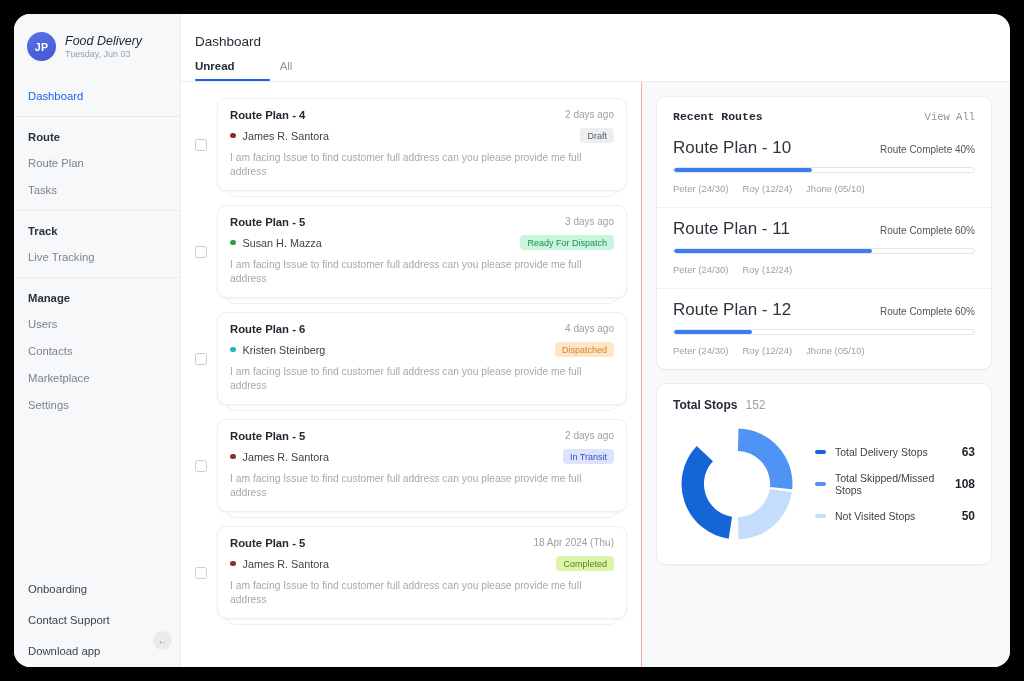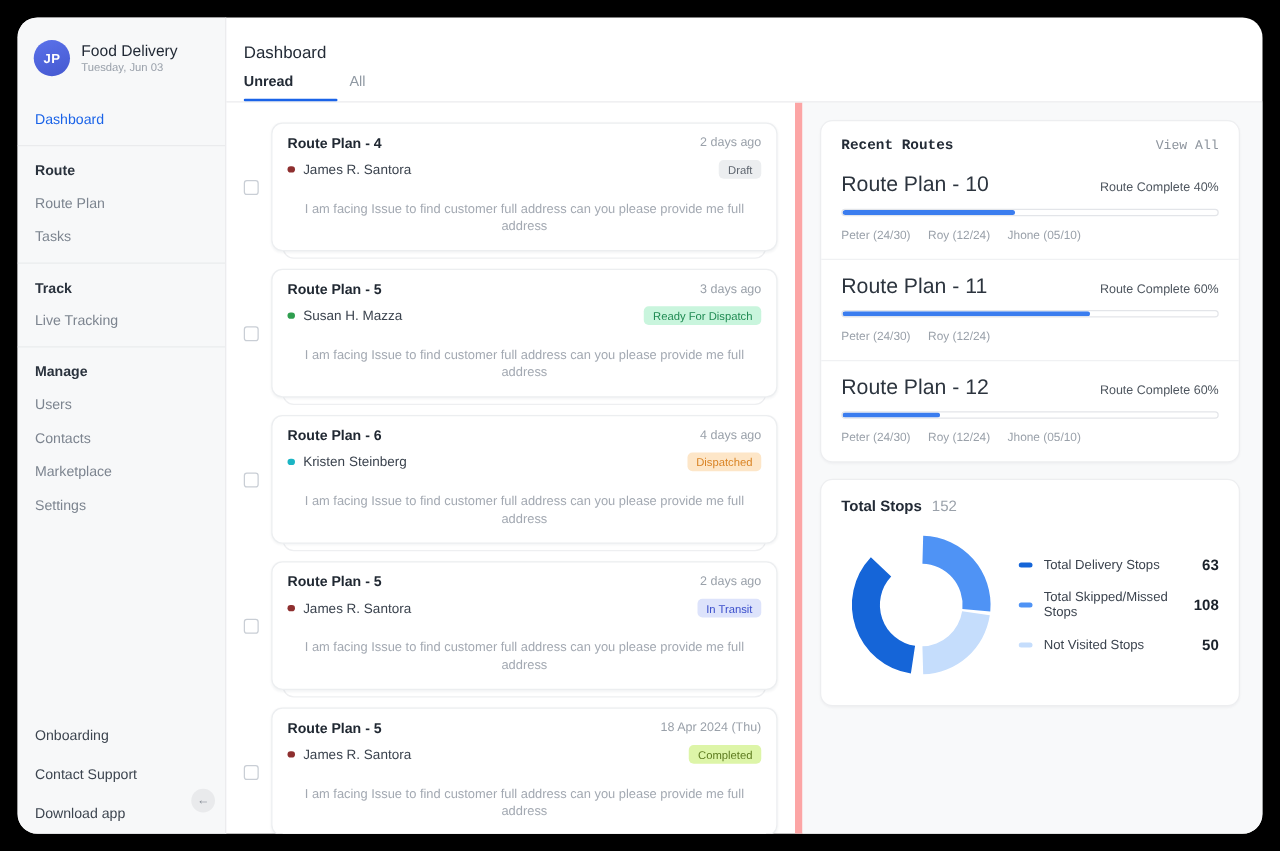--- a/index.html
+++ b/index.html
@@ -29,21 +29,21 @@
   }
   .brand { display: flex; align-items: center; padding: 4px 0 0 13px; gap: 9px; }
   .avatar {
     width: 29px; height: 29px; border-radius: 50%;
     background: linear-gradient(160deg,#5b72ea,#4458d0);
     color: #fff; font-size: 10.5px; font-weight: bold;
     display: flex; align-items: center; justify-content: center;
     letter-spacing: .3px;
   }
   .brand-text { display: flex; flex-direction: column; gap: 1px; }
-  .brand-title { font-size: 12.5px; color: #1f2733; font-weight: 500; line-height: 14px; }
+  .brand-title { font-size: 12.5px; color: #1f2733; font-weight: 500; line-height: 14px; font-style: italic; }
   .brand-sub { font-size: 9px; color: #9aa1ab; line-height: 11px; }
 
   .nav-top { margin-top: 22px; }
   .nav-item {
     font-size: 11.3px; color: #7c848f;
     padding: 6px 0 6px 14px; line-height: 15px;
     cursor: pointer;
   }
   .nav-item.active { color: #1a63e8; font-weight: 500; }
   .nav-group {
@@ -94,22 +94,22 @@
   }
   .filter-btn i { display: block; background: #4d545e; height: 1.6px; border-radius: 1px; }
   .filter-btn i:nth-child(1) { width: 12px; }
   .filter-btn i:nth-child(2) { width: 8px; }
   .filter-btn i:nth-child(3) { width: 5px; }
 
   .content { flex: 1; display: flex; min-height: 0; }
 
   
   .list-pane {
-    width: 461px; border-right: 6px solid #fca5a5;
-    padding: 16px 14px 0 14px; overflow: hidden; text-align: center;
+    width: 461px; border-right: 1px solid #fca5a5;
+    padding: 16px 14px 0 14px; overflow: hidden;
   }
   .msg-row { display: flex; align-items: center; gap: 10px; margin-bottom: 14px; }
   .checkbox {
     width: 12px; height: 12px; border: 1.2px solid #c9ced5;
     border-radius: 2.5px; background: #fff; flex-shrink: 0; cursor: pointer;
   }
   .card-stack { position: relative; flex: 1; min-width: 0; }
   .card-stack::after {
     content: ''; position: absolute; left: 9px; right: 9px;
     bottom: -6px; height: 14px;
@@ -129,21 +129,21 @@
     display: flex; justify-content: space-between;
     align-items: center; margin-top: 7px;
   }
   .sender { display: flex; align-items: center; gap: 7px; }
   .dot { width: 5.5px; height: 5.5px; border-radius: 50%; flex-shrink: 0; }
   .sender-name { font-size: 10.8px; color: #3b434e; }
   .badge {
     font-size: 9px; padding: 2.5px 7px; border-radius: 4px;
     font-weight: 500; white-space: nowrap;
   }
-  .card-body { font-size: 10.3px; color: #a3a9b2; margin-top: 18px; line-height: 14px; }
+  .card-body { font-size: 10.3px; color: #a3a9b2; margin-top: 8px; line-height: 14px; }
 
   
   .overview-pane {
     flex: 1; background: #f8f9fa;
     padding: 14px 18px 0 14px; overflow: hidden;
   }
   .panel {
     background: #fff; border: 1px solid #edeef0;
     border-radius: 10px; box-shadow: 0 1px 2px rgba(20,30,50,.04);
   }

